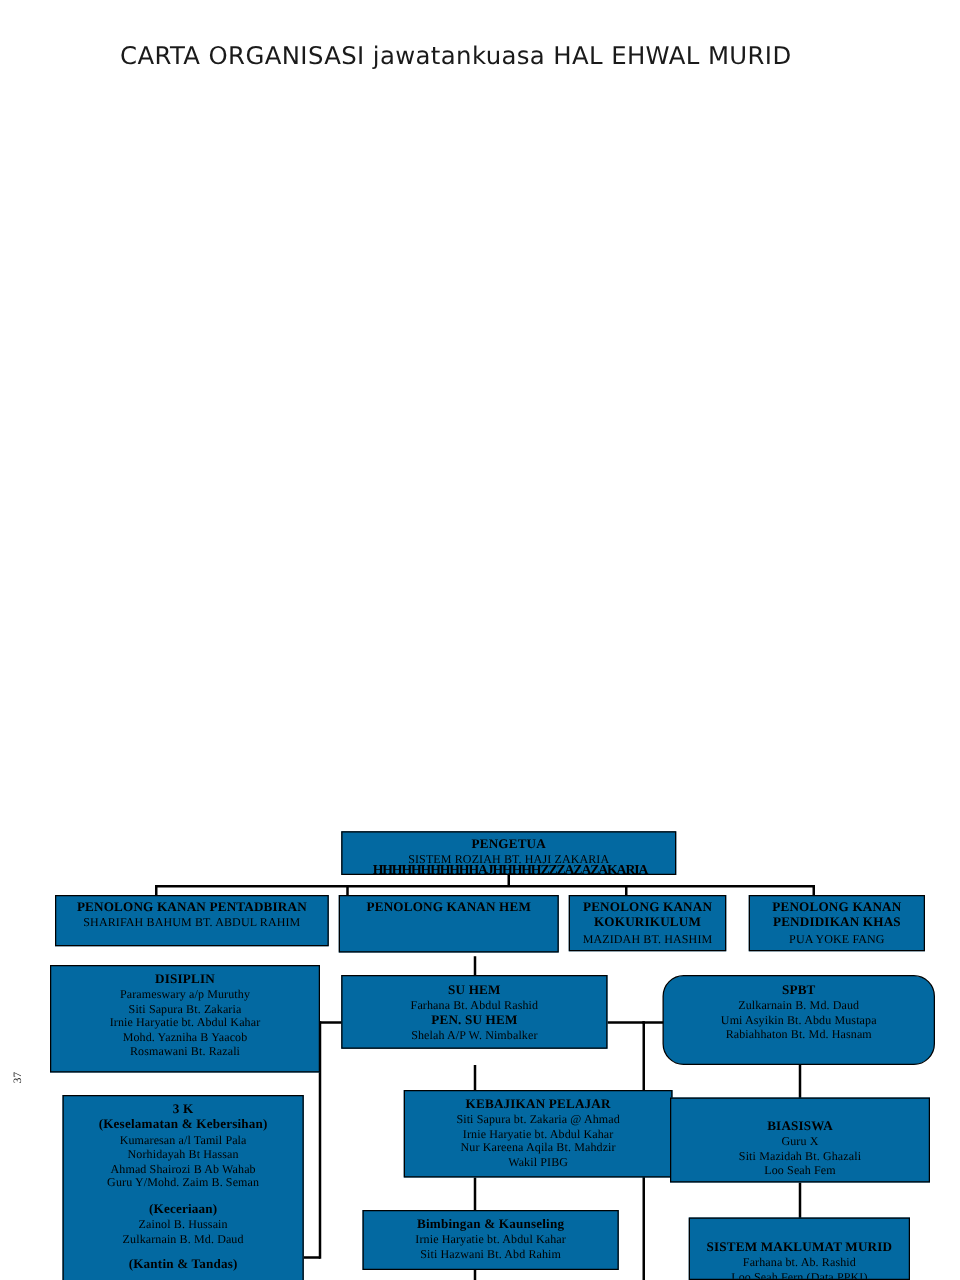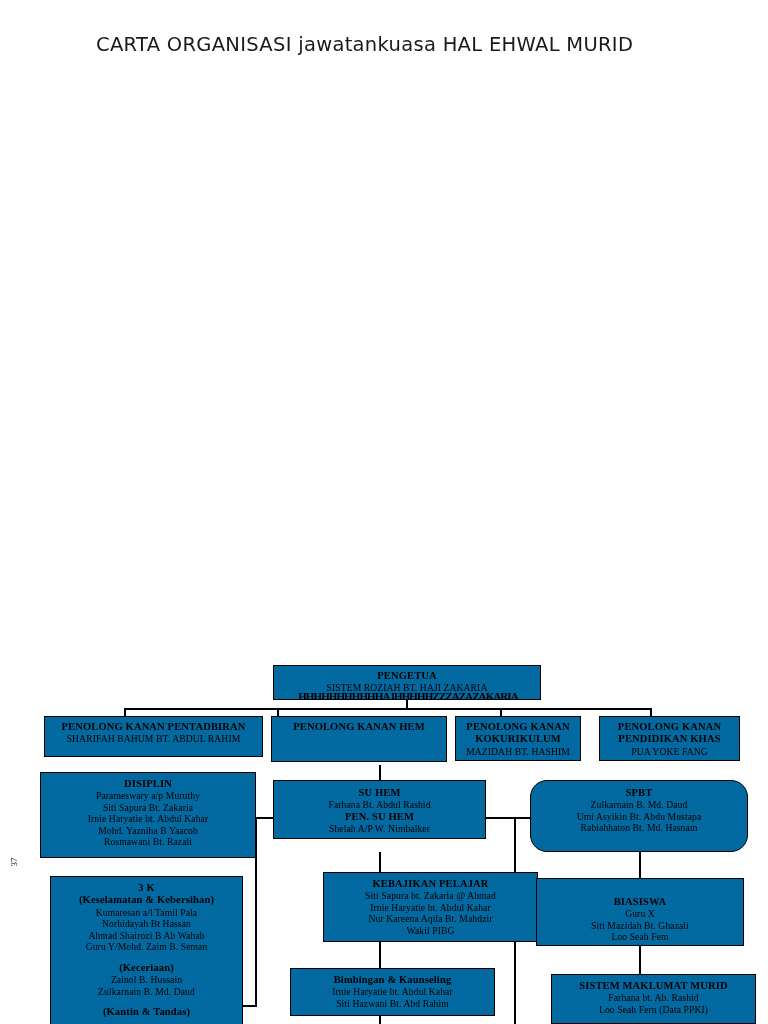--- a/index.html
+++ b/index.html
@@ -104,21 +104,21 @@
   #box-3k       { left: 50px; top: 876px; width: 193px; height: 160px; padding-top: 5px; }
 
   
   #box-suhem     { left: 273px; top: 780px; width: 213px; height: 59px; padding-top: 6px; }
   #box-kebajikan { left: 281px; top: 872px; width: 215px; height: 70px; padding-top: 5px; margin-left: 42px; }
   #box-binbing   { left: 290px; top: 968px; width: 205px; height: 48px; padding-top: 5px; }
 
   
   #box-spbt   { left: 530px; top: 780px; width: 218px; height: 72px; padding-top: 6px; border-radius: 17px; }
   #box-biasis { left: 536px; top: 878px; width: 208px; height: 68px; padding-top: 17px; }
-  #box-sistem { left: 551px; top: 974px; width: 205px; height: 50px; padding-top: 5px; }
+  #box-sistem { left: 551px; top: 974px; width: 177px; height: 50px; padding-top: 18px; }
 
   
   .ln {
     position: absolute;
     background: #000000;
     z-index: 1;
   }
   .ln.h { height: 1.6px; }
   .ln.v { width: 1.6px; }
 </style>

